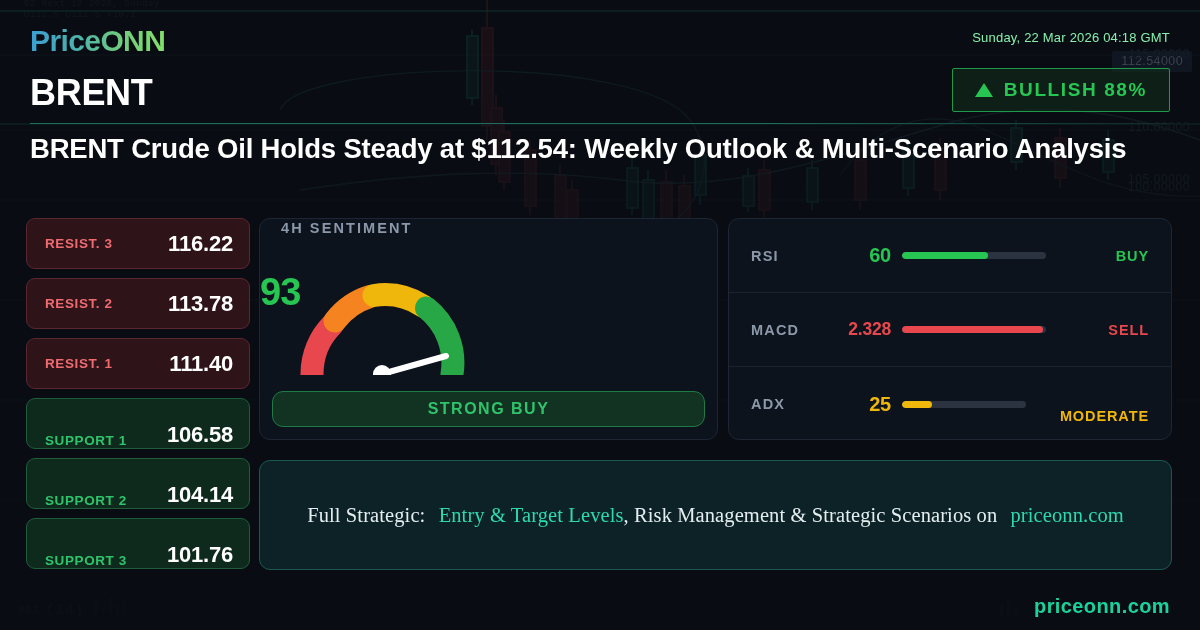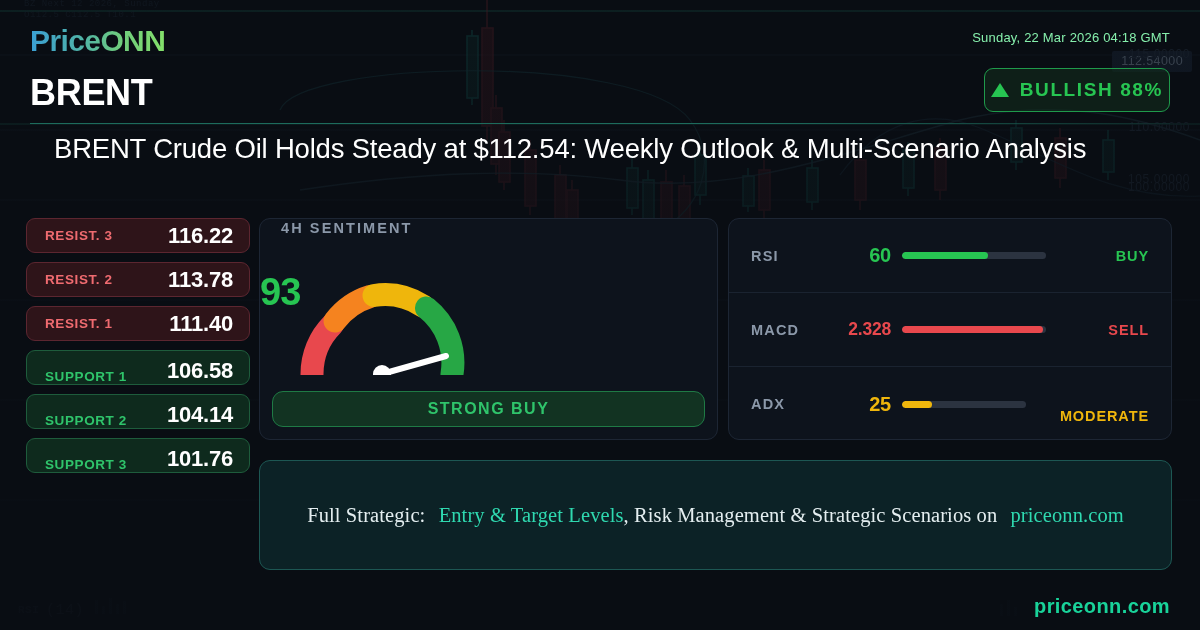--- a/index.html
+++ b/index.html
@@ -46,41 +46,40 @@
   }
   .ticker {
     position:absolute; left:30px; top:72px;
     font-size:36px; font-weight:bold; color:#fff; letter-spacing:-.3px;
   }
   .hr-line { position:absolute; left:30px; top:123px; width:1140px; height:1px;
     background:linear-gradient(90deg,#1d6b5c,#1d6b5c 65%,rgba(29,107,92,.15)); }
 
   .badge {
     position:absolute; right:30px; top:68px;
-    border:1.6px solid #1f9a4b; border-radius:9px;
+    border:1.6px solid #1f9a4b; border-radius:2px;
     background:rgba(18,48,30,.55);
-    padding:10px 6px; display:flex; align-items:center; gap:11px;
+    padding:10px 22px; display:flex; align-items:center; gap:11px;
   }
   .badge .tri {
     width:0;height:0;border-left:9px solid transparent;border-right:9px solid transparent;
     border-bottom:14px solid #27c552;
   }
   .badge .txt { font-size:19px; font-weight:bold; color:#27c552; letter-spacing:1.6px; }
 
   .headline {
     position:absolute; left:30px; top:130px; width:1140px;
-    font-size:27.5px; font-weight:normal; color:#fff; line-height:1.35;
+    font-size:27.5px; font-weight:bold; color:#fff; line-height:1.35;
     letter-spacing:-.2px;
-    margin-left:24px;
   }
 
   
   .levels { position:absolute; left:26px; top:218px; width:224px; }
   .level-row {
-    height:35px; border-radius:9px; margin-bottom:9px;
+    height:51px; border-radius:9px; margin-bottom:9px;
     display:flex; align-items:center; justify-content:space-between;
     padding:0 16px 0 18px;
   }
   .level-row.res { background:#2e1419; border:1px solid #5c2630; }
   .level-row.sup { background:#0e2a1d; border:1px solid #1e5c3c;align-items:flex-end; }
   .level-label { font-size:13.5px; font-weight:bold; letter-spacing:.6px; }
   .level-row.res .level-label { color:#ef6b70; }
   .level-row.sup .level-label { color:#2fc46b; }
   .level-value { font-size:22px; font-weight:bold; color:#fff; letter-spacing:-.2px; }
 

